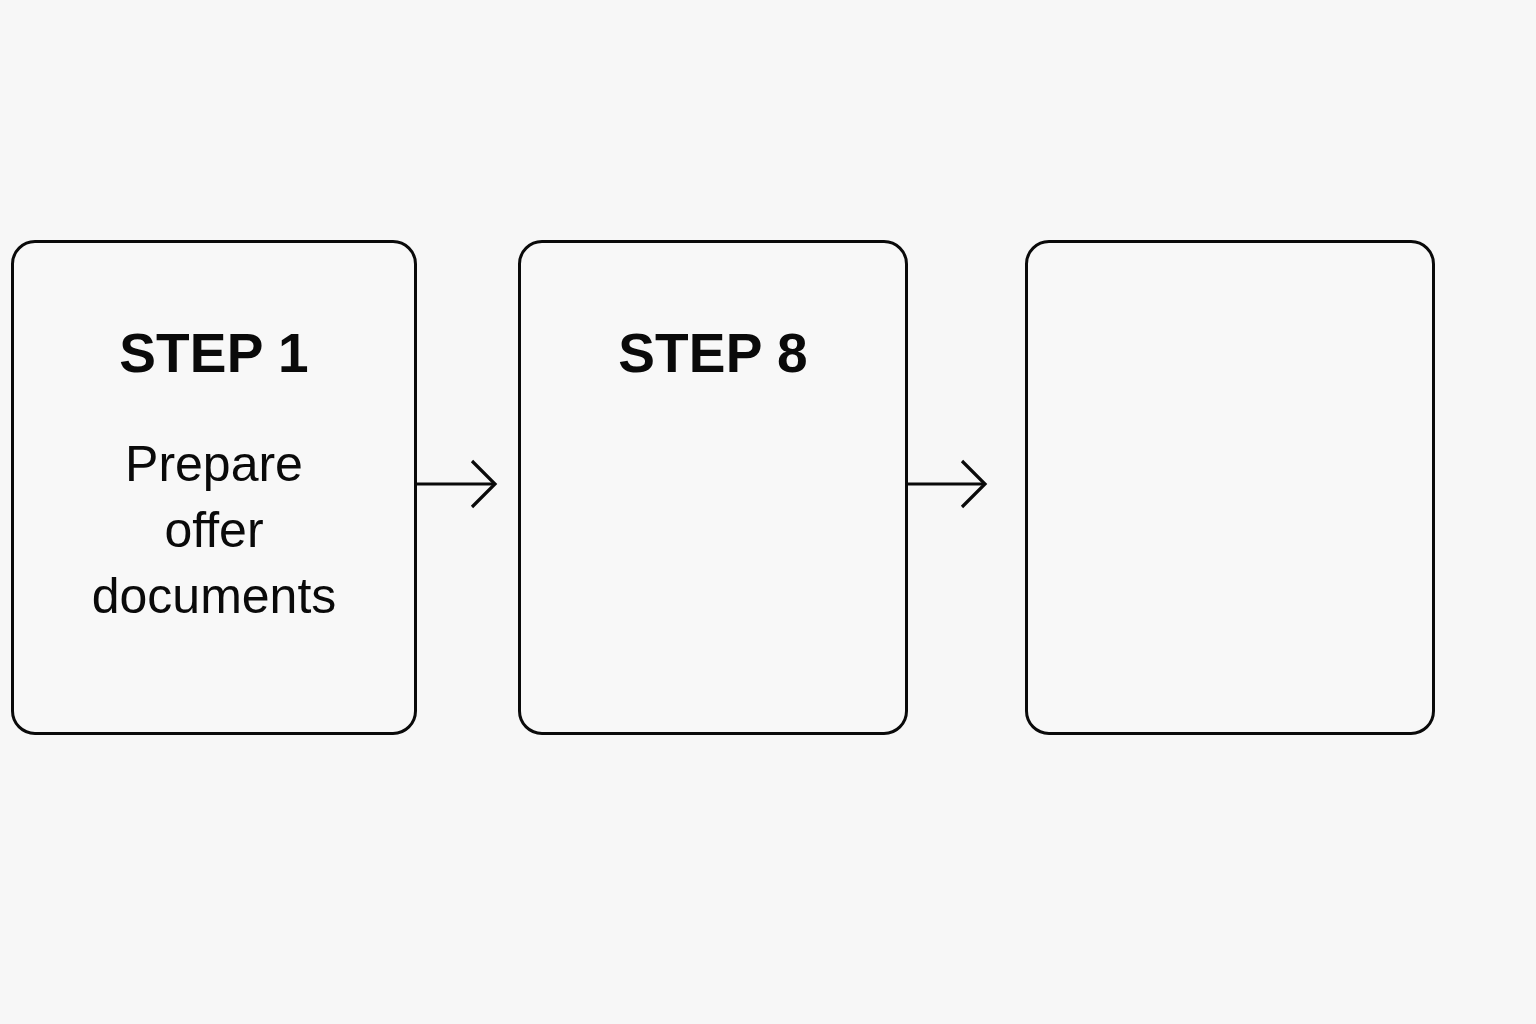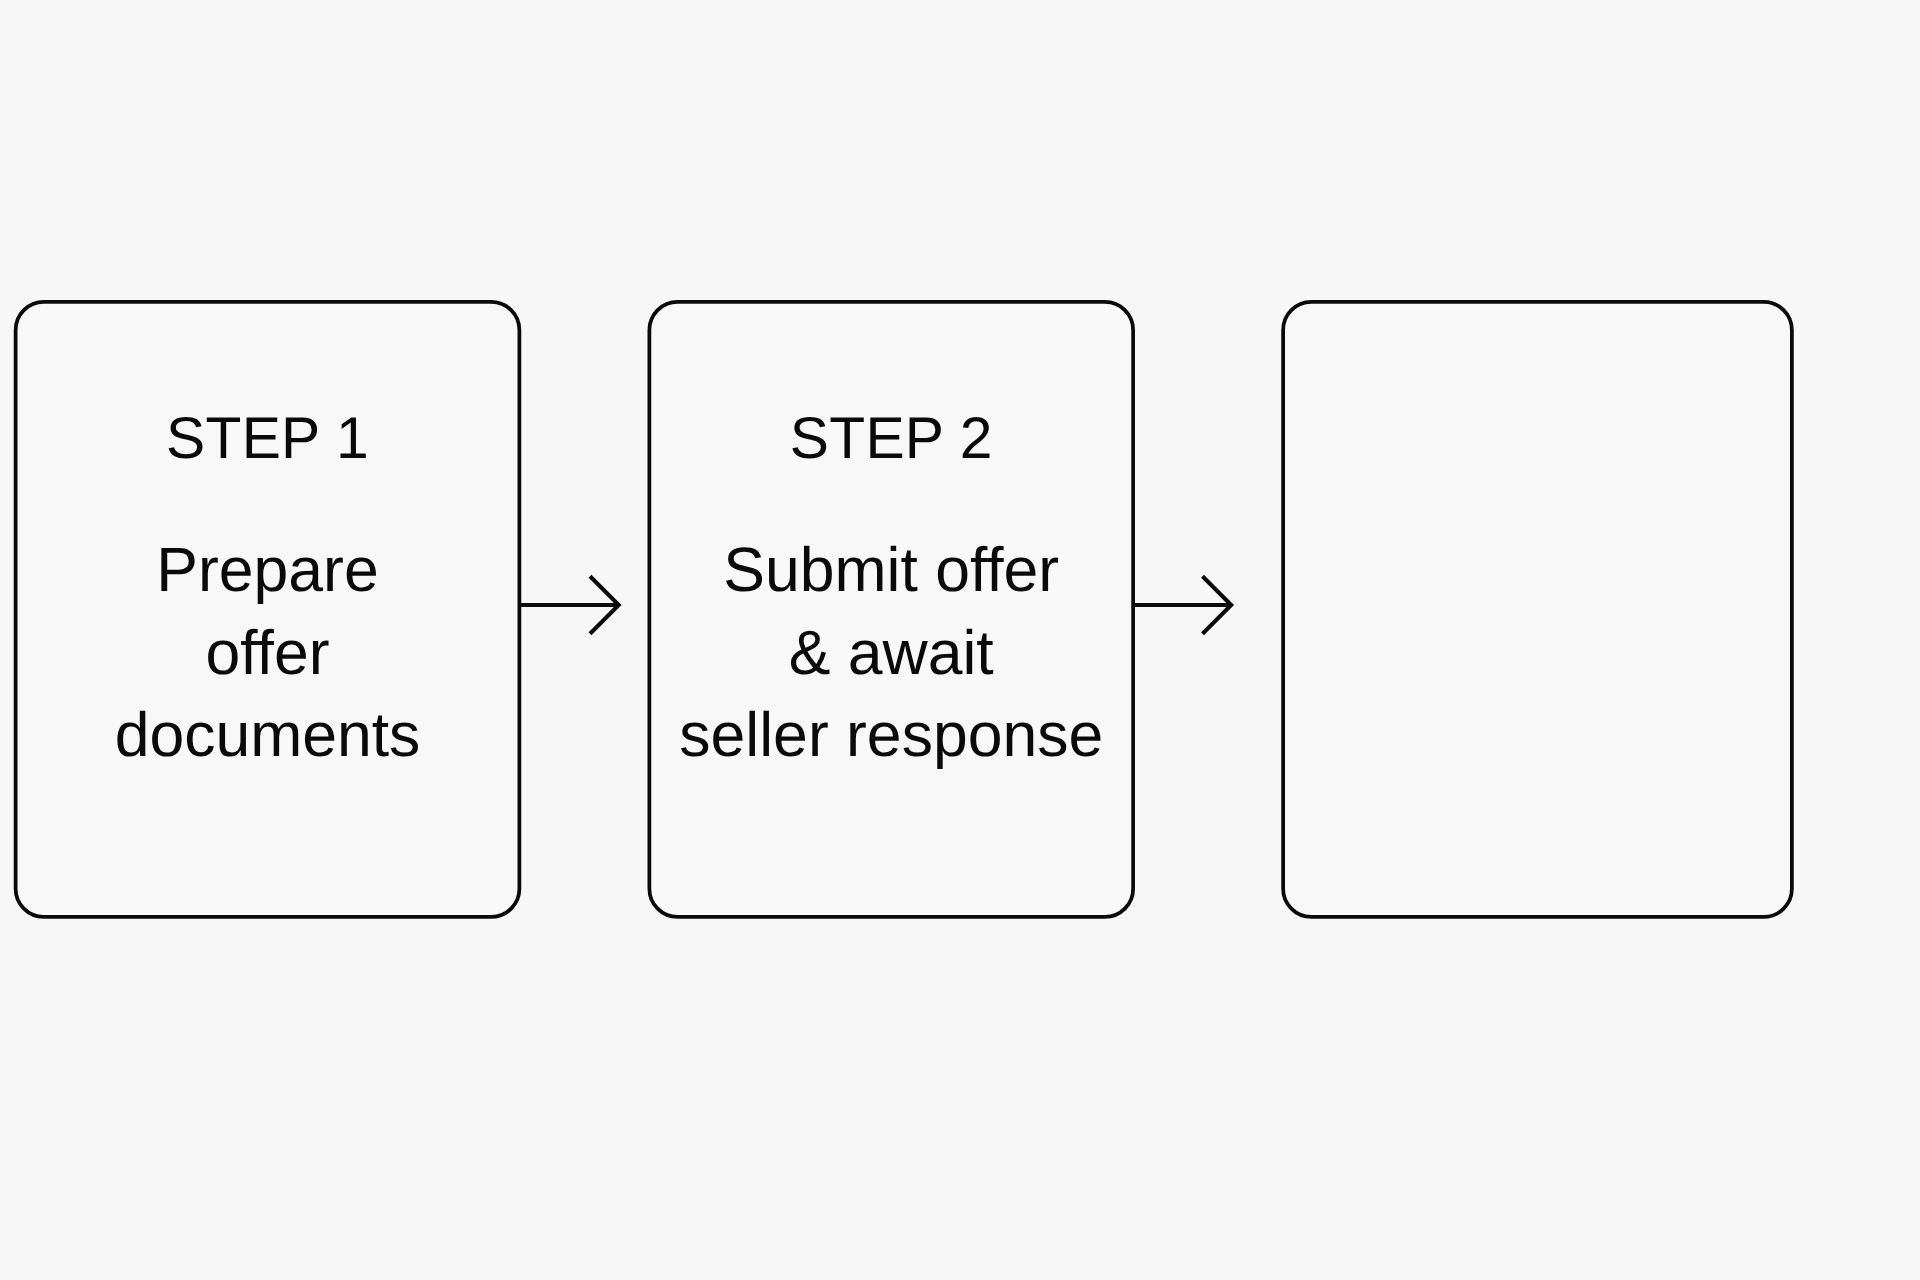--- a/index.html
+++ b/index.html
@@ -52,22 +52,22 @@
     height: 100%;
     display: flex;
     flex-direction: column;
     align-items: center;
     justify-content: flex-start;
     text-align: center;
   }
 
   .step-title {
     margin-top: 83px;
-    font-size: 47px;
-    font-weight: normal;
+    font-size: 55px;
+    font-weight: bold;
     line-height: 1;
     letter-spacing: 0.2px;
     white-space: nowrap;
   }
 
   .step-desc {
     margin-top: 50px;
     font-size: 50px;
     font-weight: normal;
     line-height: 66px;
@@ -116,24 +116,21 @@
 
     <div class="arrow" id="arrow-1">
       <svg viewBox="0 0 92 56" xmlns="http://www.w3.org/2000/svg" aria-hidden="true">
         <line x1="0" y1="28" x2="78" y2="28"></line>
         <path d="M 56 5 L 79 28 L 56 51"></path>
       </svg>
     </div>
 
     <div class="step-box" id="step-box-2">
       <div class="step-inner">
-        <div class="step-title">STEP 2</div>
-        <div class="step-desc">Submit offer
-&amp; await
-seller response</div>
+        <div class="step-title">STEP 8</div>
       </div>
     </div>
 
     <div class="arrow" id="arrow-2">
       <svg viewBox="0 0 92 56" xmlns="http://www.w3.org/2000/svg" aria-hidden="true">
         <line x1="0" y1="28" x2="78" y2="28"></line>
         <path d="M 56 5 L 79 28 L 56 51"></path>
       </svg>
     </div>
 

